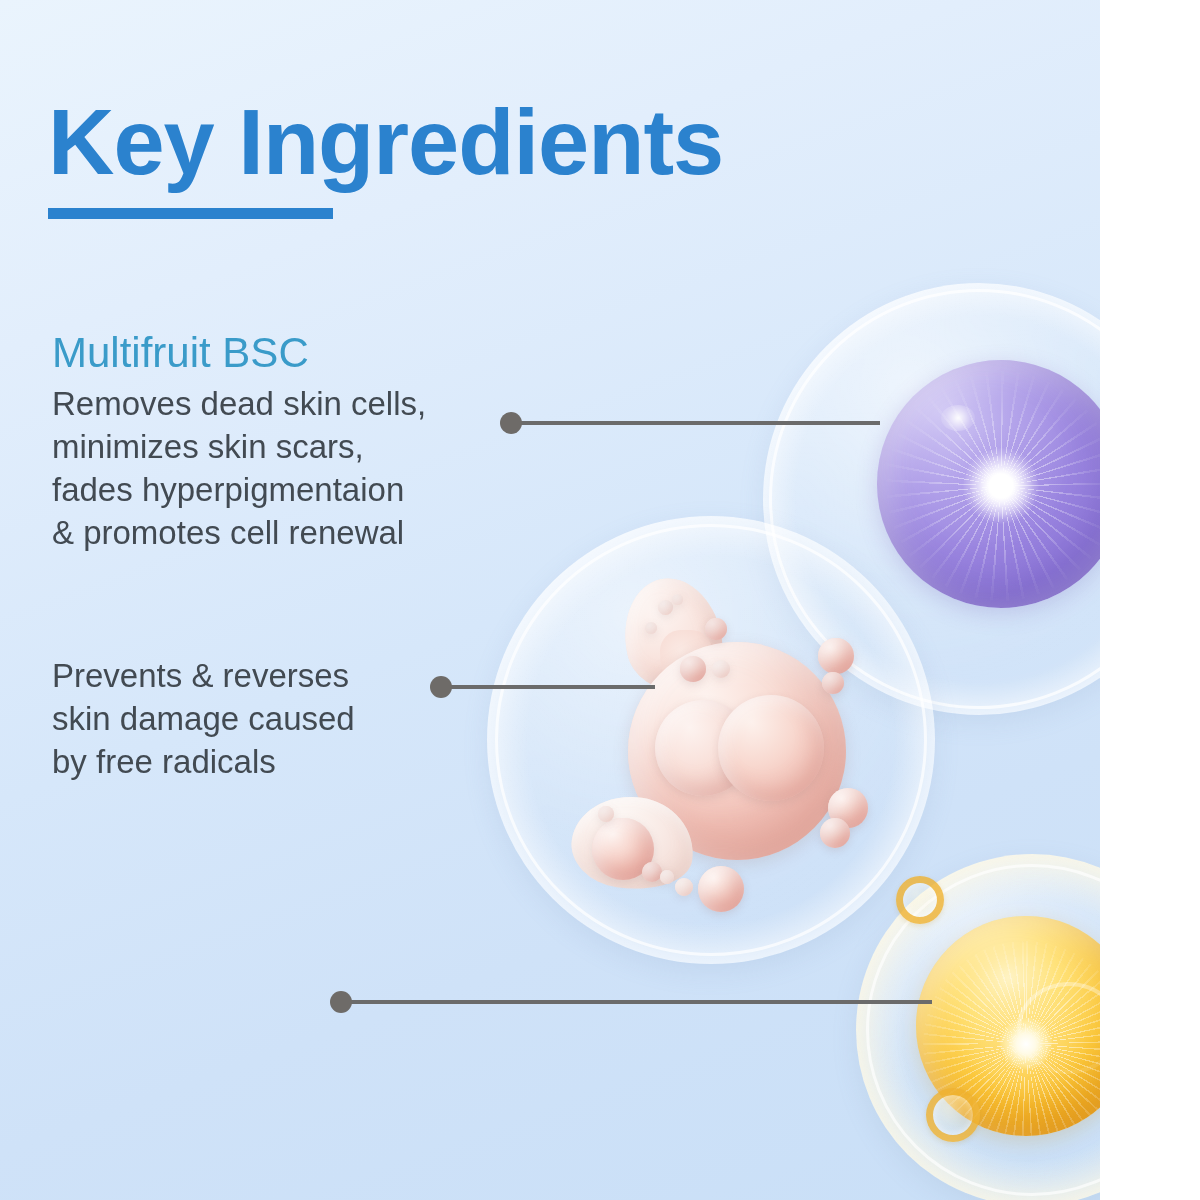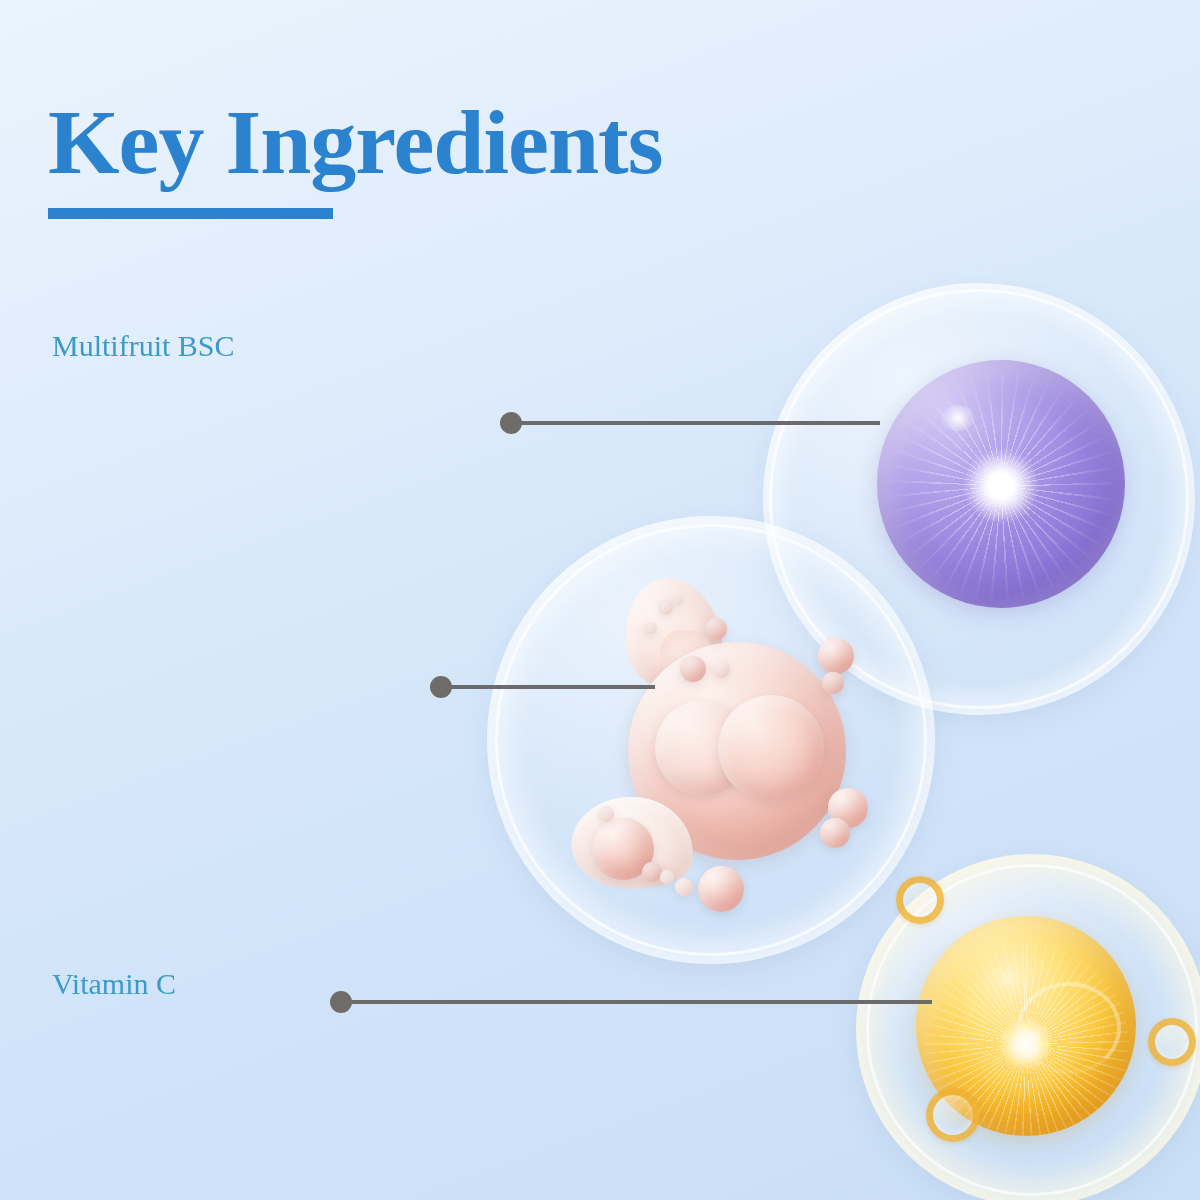--- a/index.html
+++ b/index.html
@@ -8,25 +8,24 @@
   }
   body {
     width: 1200px;
     height: 1200px;
     overflow: hidden;
     font-family: "Liberation Sans", sans-serif;
   }
 
   #stage {
     position: relative;
-    width: 1200px;
+    width: 1100px;
     height: 1200px;
     overflow: hidden;
     background: linear-gradient(160deg, #eaf4fd 0%, #e2eefc 22%, #d6e7fa 50%, #cfe2f8 72%, #c9dff7 100%);
-    font-family: Liberation Serif, serif;
   }
 
   
   #title-block {
     position: absolute;
     left: 48px;
     top: 96px;
     width: 960px;
   }
   #page-title {
@@ -46,21 +45,21 @@
     height: 11px;
     background: #2b82ce;
   }
 
   
   .ingredient {
     position: absolute;
     left: 52px;
   }
   .ingredient-name {
-    font-size: 30px;
+    font-size: 42px;
     color: #3a9bc9;
     line-height: 1.08;
     white-space: nowrap;
     margin: 0 0 8px 0;
     font-weight: normal;
   }
   .ingredient-desc {
     font-size: 33px;
     color: #424a52;
     line-height: 1.30;
@@ -444,27 +443,33 @@
 
 <div id="stage">
 
   <div id="title-block">
     <h1 id="page-title">Key Ingredients</h1>
     <div id="title-underline"></div>
   </div>
 
   <div class="ingredient" id="ing-0">
     <h2 class="ingredient-name">Multifruit BSC</h2>
+    <p class="ingredient-desc">Removes dead skin cells,
+minimizes skin scars,
+fades hyperpigmentaion
+&amp; promotes cell renewal</p>
   </div>
 
   <div class="ingredient" id="ing-1">
+    <p class="ingredient-desc">Prevents &amp; reverses
+skin damage caused
+by free radicals</p>
   </div>
 
   <div class="ingredient" id="ing-2">
-    <h2 class="ingredient-name">Vitamin C</h2>
   </div>
 
   <div class="bubble-shell" id="bubble-purple-shell"></div>
   <div id="bubble-purple-core">
     <div class="flare"></div>
     <div class="spark"></div>
     <div class="highlight"></div>
   </div>
 
   <div class="bubble-shell" id="bubble-pink-shell"></div>

